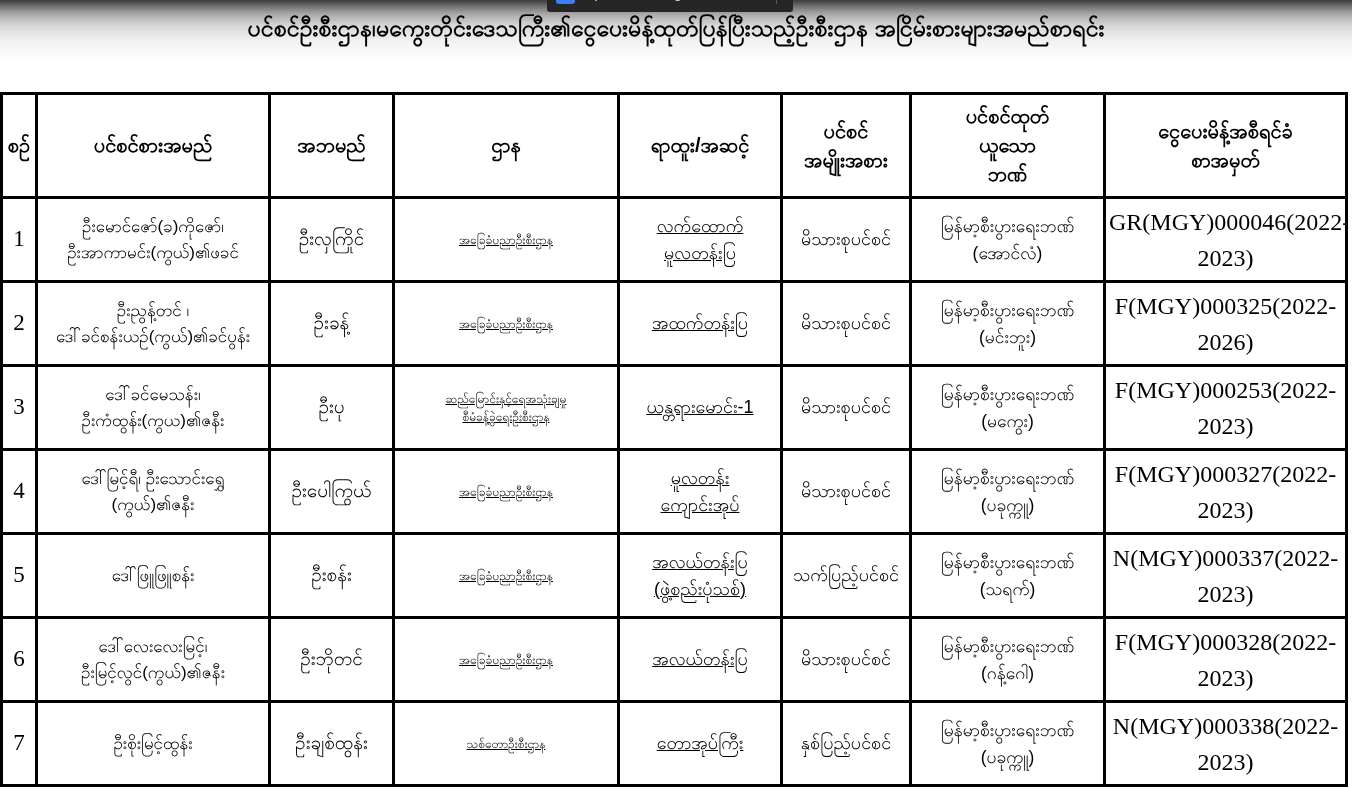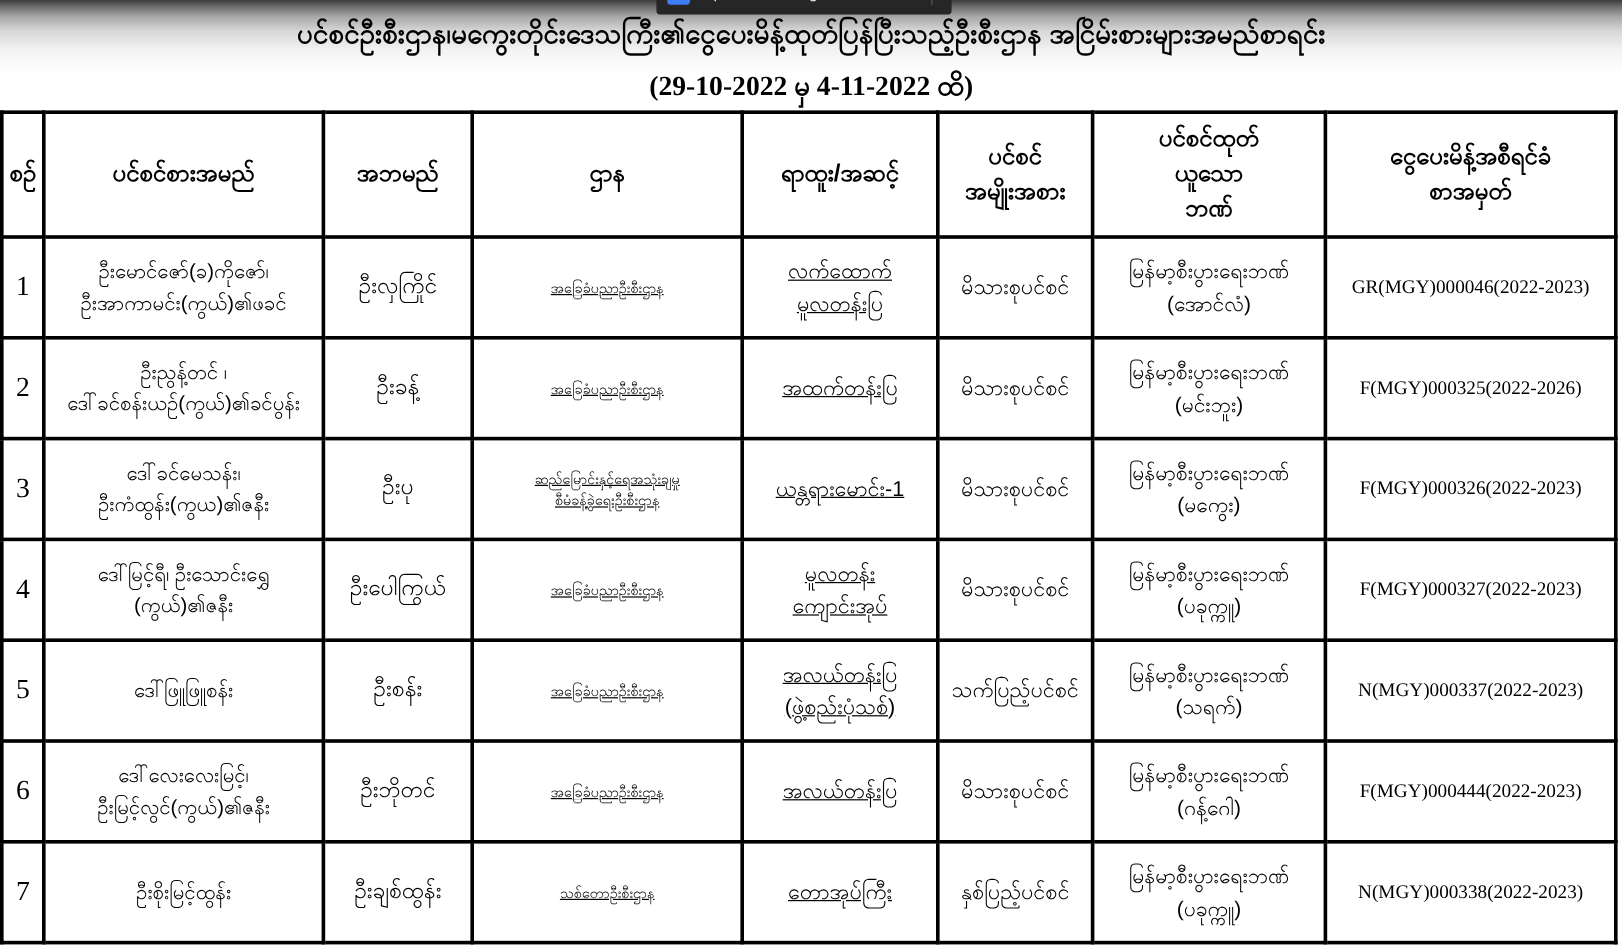--- a/index.html
+++ b/index.html
@@ -106,28 +106,27 @@
   }
   .doc-table tr.datarow td { height: 84px; }
 
   .col-no     { font-family: "Liberation Serif", serif; font-size: 23px; }
   .col-name   { font-size: 17px; }
   .col-father { font-size: 19px; }
   .col-dept   { font-size: 12px; text-decoration: underline; }
   .col-pos    { font-size: 18px; text-decoration: underline; }
   .col-type   { font-size: 18px; padding: 2px 0; }
   .col-bank   { font-size: 17.5px; }
-  .col-serial { font-family: "Liberation Serif", serif; font-size: 16px; white-space: nowrap; }
+  .col-serial { font-family: "Liberation Serif", serif; font-size: 24px; white-space: nowrap; }
 </style>
 </head>
 <body>
 
 <div class="title-band">
   <div class="title-line1">ပင်စင်ဦးစီးဌာန၊မကွေးတိုင်းဒေသကြီး၏ငွေပေးမိန့်ထုတ်ပြန်ပြီးသည့်ဦးစီးဌာန အငြိမ်းစားများအမည်စာရင်း</div>
-  <div class="title-line2">(29-10-2022 မှ  4-11-2022 ထိ)</div>
 </div>
 
 <div class="gdocs-btn">
   <span class="gdocs-icon"></span>
   <span class="gdocs-label">Open with Google Docs</span>
   <span class="gdocs-sep"></span>
 </div>
 
 <table class="doc-table">
   <colgroup>
@@ -184,21 +183,21 @@
     <td class="col-no">3</td>
     <td class="col-name">ဒေါ်ခင်မေသန်း၊
 ဦးကံထွန်း(ကွယ)၏ဇနီး</td>
     <td class="col-father">ဦးပု</td>
     <td class="col-dept">ဆည်မြောင်းနှင့်ရေအသုံးချမှု
 စီမံခန့်ခွဲရေးဦးစီးဌာန</td>
     <td class="col-pos">ယန္တရားမောင်း-1</td>
     <td class="col-type">မိသားစုပင်စင်</td>
     <td class="col-bank">မြန်မာ့စီးပွားရေးဘဏ်
 (မကွေး)</td>
-    <td class="col-serial">F(MGY)000326(2022-2023)</td>
+    <td class="col-serial">F(MGY)000253(2022-2023)</td>
   </tr>
   <tr class="datarow">
     <td class="col-no">4</td>
     <td class="col-name">ဒေါ်မြင့်ရီ၊ ဦးသောင်းရွှေ
 (ကွယ်)၏ဇနီး</td>
     <td class="col-father">ဦးပေါကြွယ်</td>
     <td class="col-dept">အခြေခံပညာဦးစီးဌာန</td>
     <td class="col-pos">မူလတန်း
 ကျောင်းအုပ်</td>
     <td class="col-type">မိသားစုပင်စင်</td>
@@ -221,21 +220,21 @@
   <tr class="datarow">
     <td class="col-no">6</td>
     <td class="col-name">ဒေါ်လေးလေးမြင့်၊
 ဦးမြင့်လွင်(ကွယ်)၏ဇနီး</td>
     <td class="col-father">ဦးဘိုတင်</td>
     <td class="col-dept">အခြေခံပညာဦးစီးဌာန</td>
     <td class="col-pos">အလယ်တန်းပြ</td>
     <td class="col-type">မိသားစုပင်စင်</td>
     <td class="col-bank">မြန်မာ့စီးပွားရေးဘဏ်
 (ဂန့်ဂေါ)</td>
-    <td class="col-serial">F(MGY)000444(2022-2023)</td>
+    <td class="col-serial">F(MGY)000328(2022-2023)</td>
   </tr>
   <tr class="datarow">
     <td class="col-no">7</td>
     <td class="col-name">ဦးစိုးမြင့်ထွန်း</td>
     <td class="col-father">ဦးချစ်ထွန်း</td>
     <td class="col-dept">သစ်တောဦးစီးဌာန</td>
     <td class="col-pos">တောအုပ်ကြီး</td>
     <td class="col-type">နှစ်ပြည့်ပင်စင်</td>
     <td class="col-bank">မြန်မာ့စီးပွားရေးဘဏ်
 (ပခုက္ကူ)</td>

